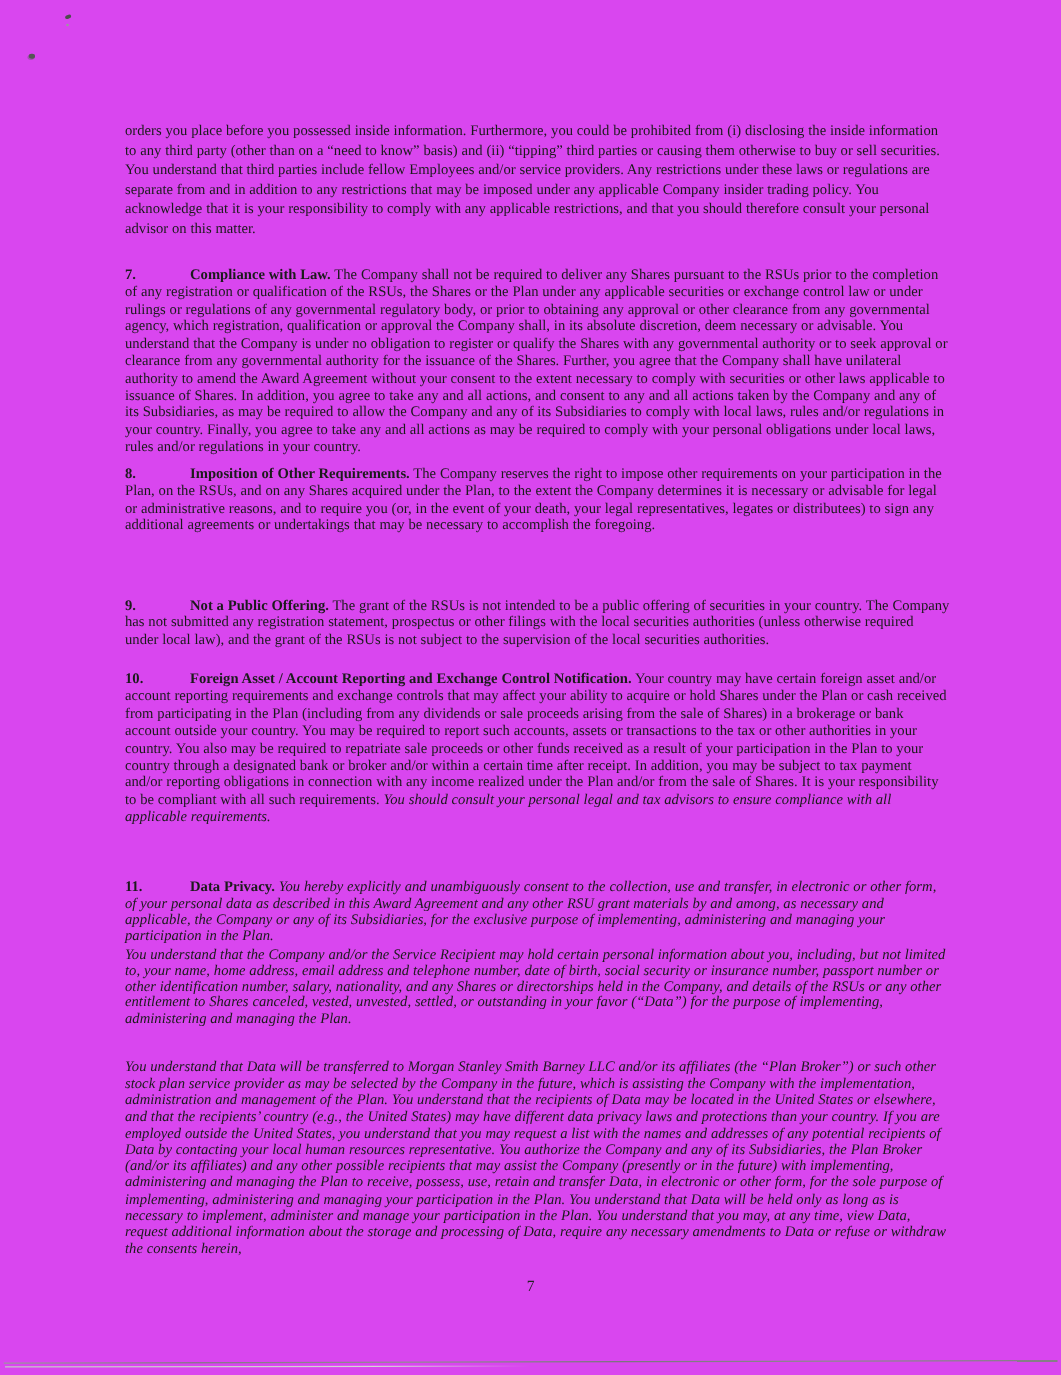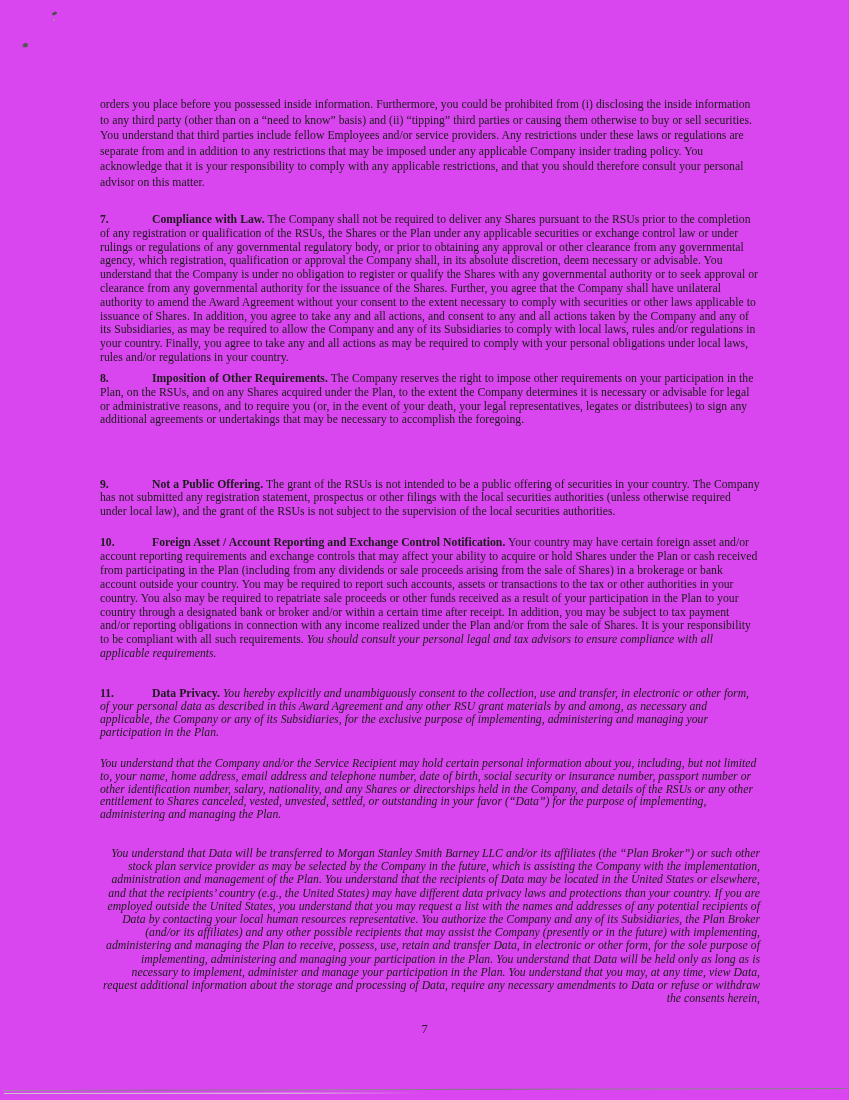--- a/index.html
+++ b/index.html
@@ -34,23 +34,23 @@
     font-size: 11.7px;
     letter-spacing: 0.02px;
     text-align: left;
     word-spacing: 0.1px;
   }
   .para-0 { top: 97px;  line-height: 15.5px; }
   .para-1 { top: 202px; line-height: 13.8px; margin-top: 11px; }
   .para-2 { top: 372px; line-height: 13.8px; }
   .para-3 { top: 478px; line-height: 13.4px; }
   .para-4 { top: 536px; line-height: 13.9px; }
-  .para-5 { top: 688px; line-height: 12.9px; }
+  .para-5 { top: 704px; line-height: 12.9px; }
   .para-6 { top: 758px; line-height: 12.8px; }
-  .para-7 { top: 847px; line-height: 13.2px; text-align: right; }
+  .para-7 { top: 847px; line-height: 13.2px; }
 
   .pnum {
     display: inline-block;
     width: 52px;
     font-weight: bold;
   }
   .run-b { font-weight: bold; }
   .run-i { font-style: italic; }
   .run-u { text-decoration-thickness: 0.9px; text-underline-offset: 1.5px; }
 

